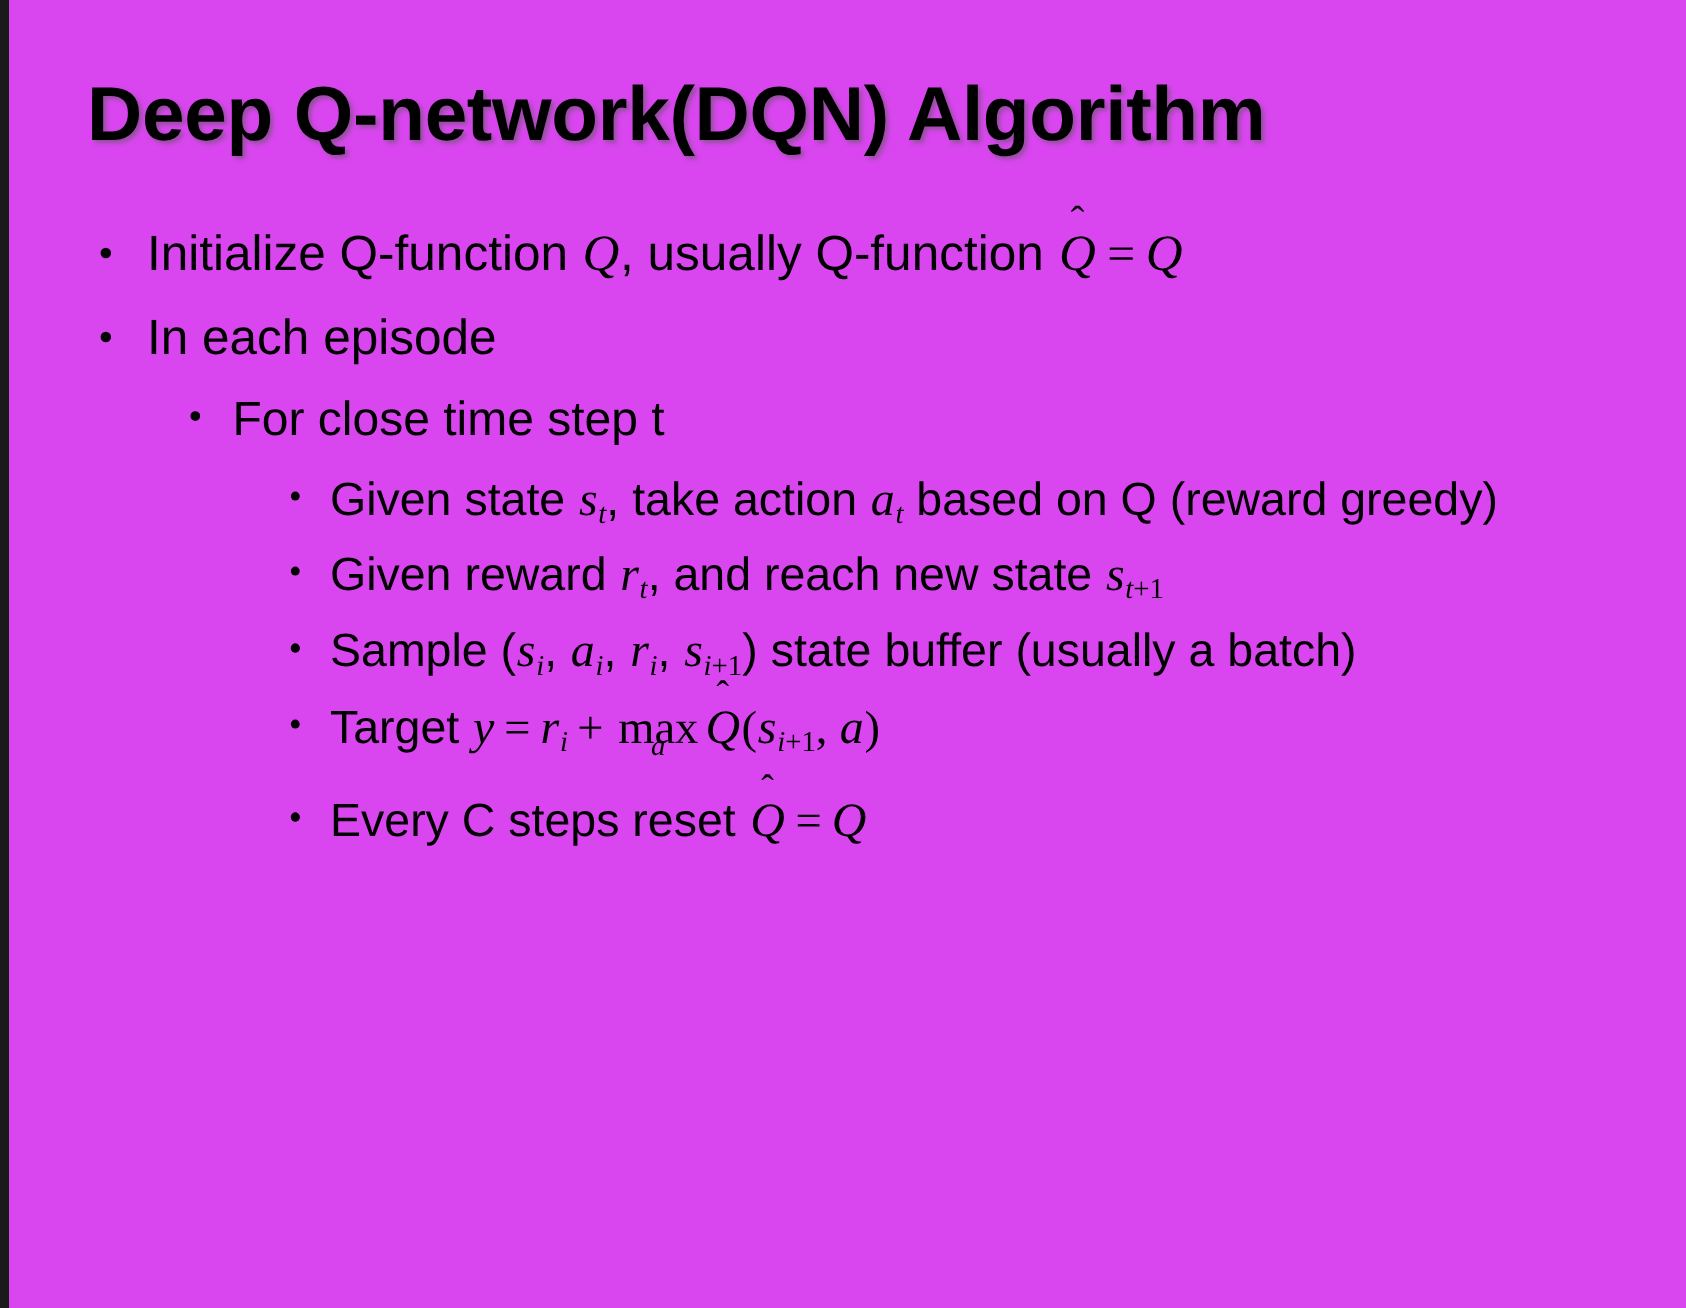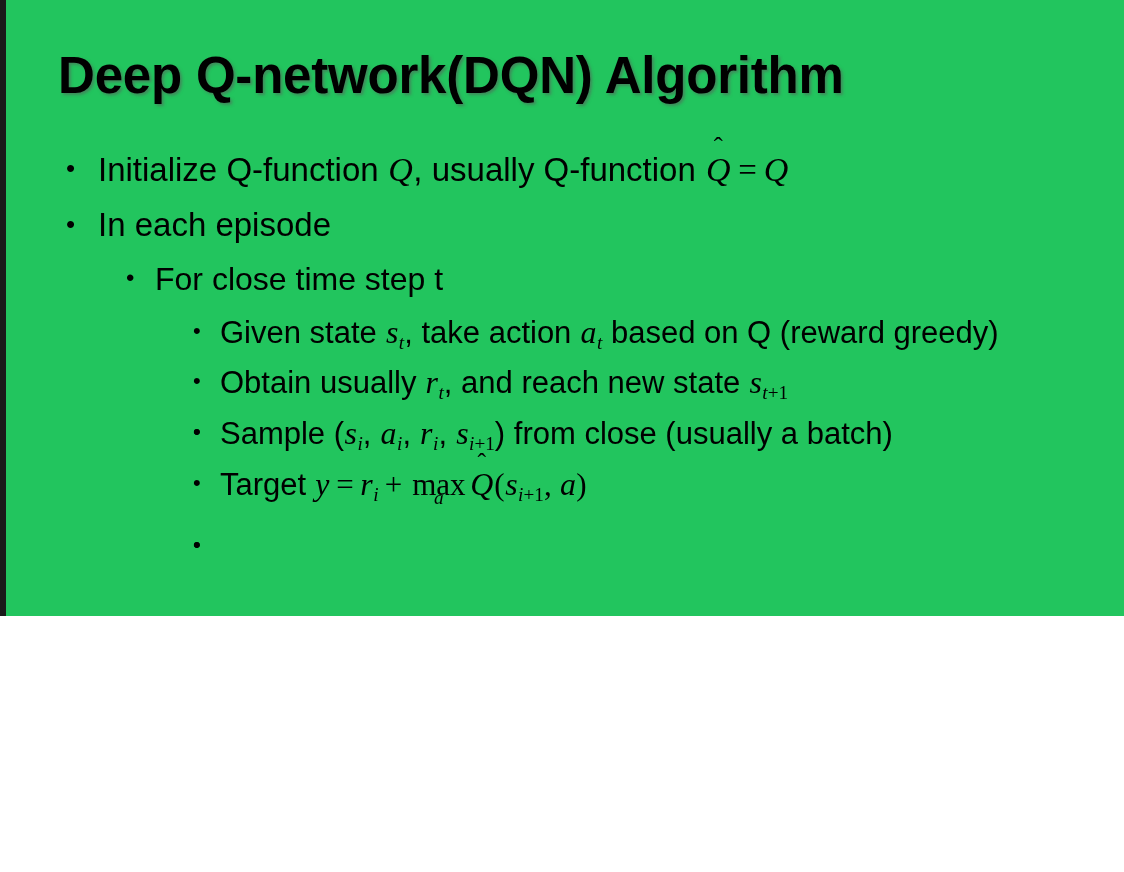--- a/index.html
+++ b/index.html
@@ -9,22 +9,22 @@
     background: #ffffff;
   }
   body {
     font-family: "Liberation Sans", sans-serif;
     -webkit-font-smoothing: antialiased;
   }
 
   .slide {
     position: relative;
     width: 1124px;
-    height: 616px;
-    background: #22c55e;
+    height: 872px;
+    background: #d946ef;
     overflow: hidden;
     box-sizing: border-box;
   }
 
   
   .left-bar {
     position: absolute;
     left: 0;
     top: 0;
     width: 6px;
@@ -188,39 +188,40 @@
       <span class="txt">For close time step t</span>
     </div>
 
     <div class="bullet lvl3">
       <span class="dot">•</span>
       <span class="txt"><span>Given state </span><span class="mi">s</span><sub class="sb">t</sub><span>, take action </span><span class="mi">a</span><sub class="sb">t</sub><span> based on Q (reward greedy)</span></span>
     </div>
 
     <div class="bullet lvl3">
       <span class="dot">•</span>
-      <span class="txt"><span>Obtain usually </span><span class="mi">r</span><sub class="sb">t</sub><span>, and reach new state </span><span class="mi">s</span><sub class="sb"><span>t</span><span class="up">+1</span></sub></span>
-    </div>
-
-    <div class="bullet lvl3">
-      <span class="dot">•</span>
-    </div>
-
-    <div class="bullet lvl3">
-      <span class="dot">•</span>
-      <span class="txt"><span>Sample (</span><span class="mi">s</span><sub class="sb">i</sub><span>, </span><span class="mi">a</span><sub class="sb">i</sub><span>, </span><span class="mi">r</span><sub class="sb">i</sub><span>, </span><span class="mi">s</span><sub class="sb"><span>i</span><span class="up">+1</span></sub><span>) from close (usually a batch)</span></span>
+      <span class="txt"><span>Given reward </span><span class="mi">r</span><sub class="sb">t</sub><span>, and reach new state </span><span class="mi">s</span><sub class="sb"><span>t</span><span class="up">+1</span></sub></span>
+    </div>
+
+    <div class="bullet lvl3">
+      <span class="dot">•</span>
+    </div>
+
+    <div class="bullet lvl3">
+      <span class="dot">•</span>
+      <span class="txt"><span>Sample (</span><span class="mi">s</span><sub class="sb">i</sub><span>, </span><span class="mi">a</span><sub class="sb">i</sub><span>, </span><span class="mi">r</span><sub class="sb">i</sub><span>, </span><span class="mi">s</span><sub class="sb"><span>i</span><span class="up">+1</span></sub><span>) state buffer (usually a batch)</span></span>
     </div>
 
     <div class="bullet lvl3" style="margin-bottom:18px;">
       <span class="dot">•</span>
       <span class="txt"><span>Target </span><span class="mi">y</span><span class="mo">=</span><span class="mi">r</span><sub class="sb">i</sub><span class="mo">+</span><span class="underset"><span class="base">max</span><span class="under">a</span></span><span class="qhat"><span class="hat">̂</span><span>Q</span></span><span class="mn">(</span><span class="mi">s</span><sub class="sb"><span>i</span><span class="up">+1</span></sub><span class="mn">, </span><span class="mi">a</span><span class="mn">)</span></span>
     </div>
 
     <div class="bullet lvl3">
       <span class="dot">•</span>
     </div>
 
     <div class="bullet lvl3">
       <span class="dot">•</span>
+      <span class="txt"><span>Every C steps reset </span><span class="qhat"><span class="hat">̂</span><span>Q</span></span><span class="mo">=</span><span class="mi">Q</span></span>
     </div>
 
   </div>
 </div>
 
 </body></html>

